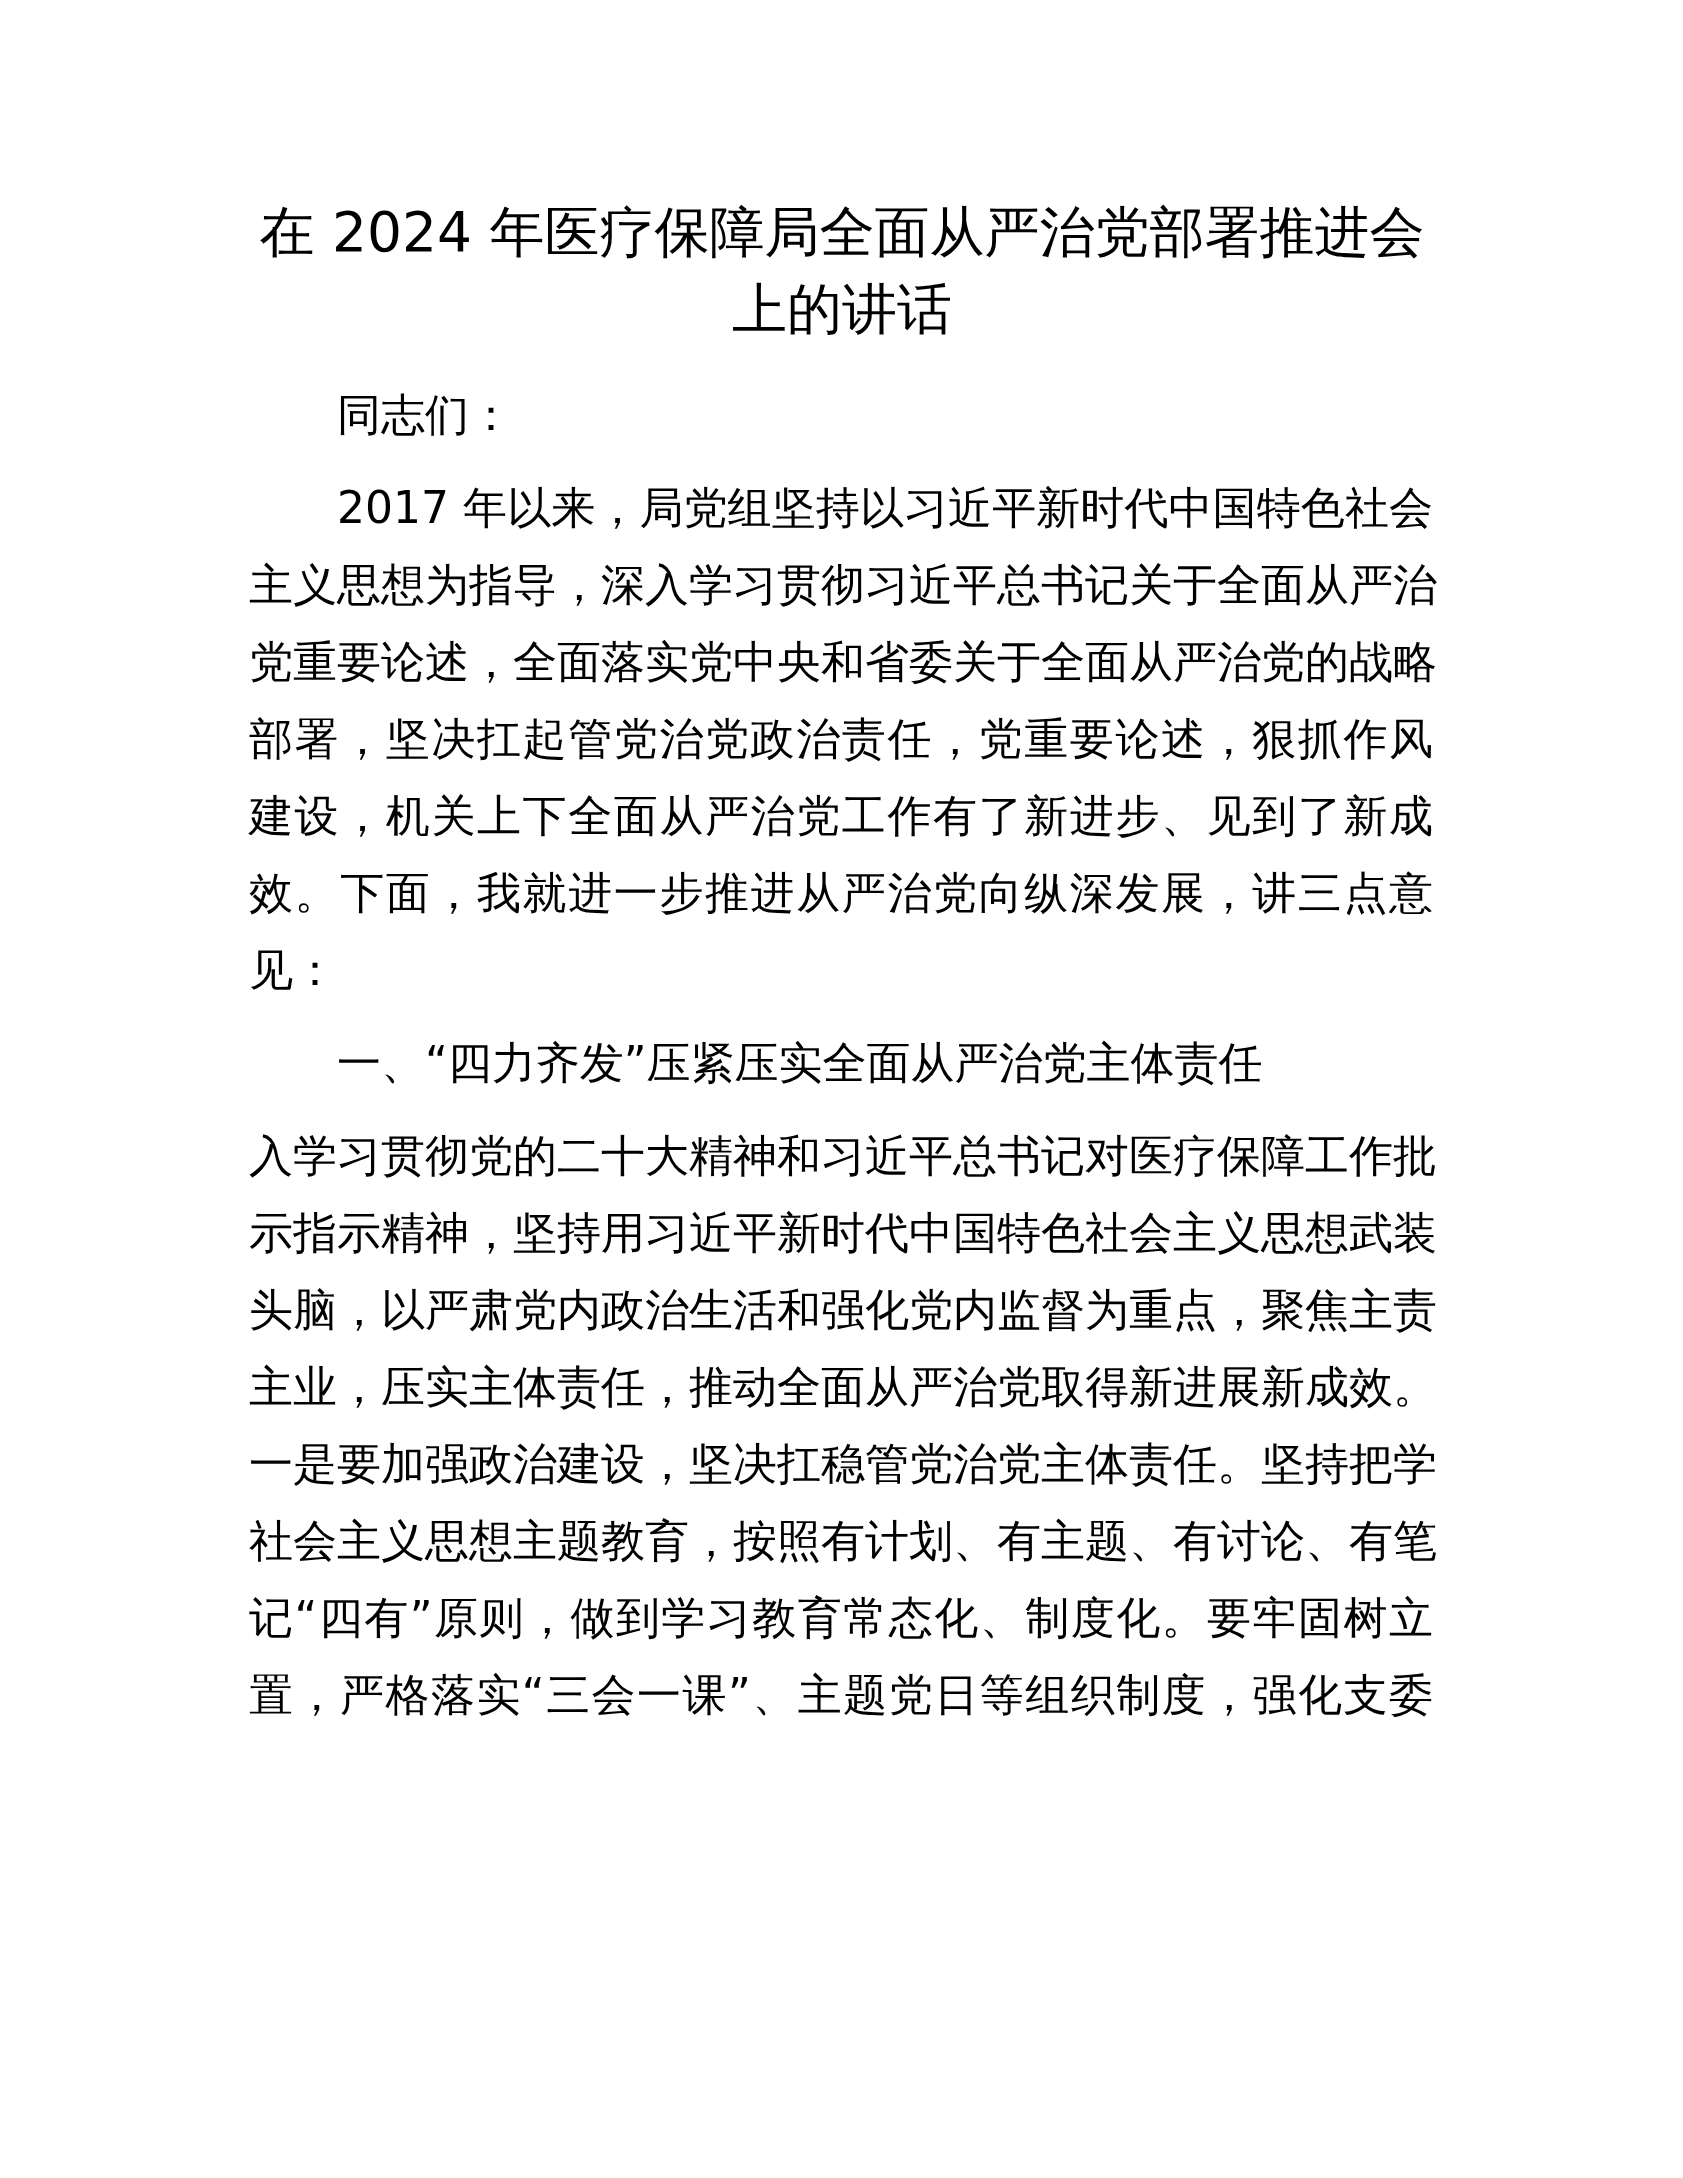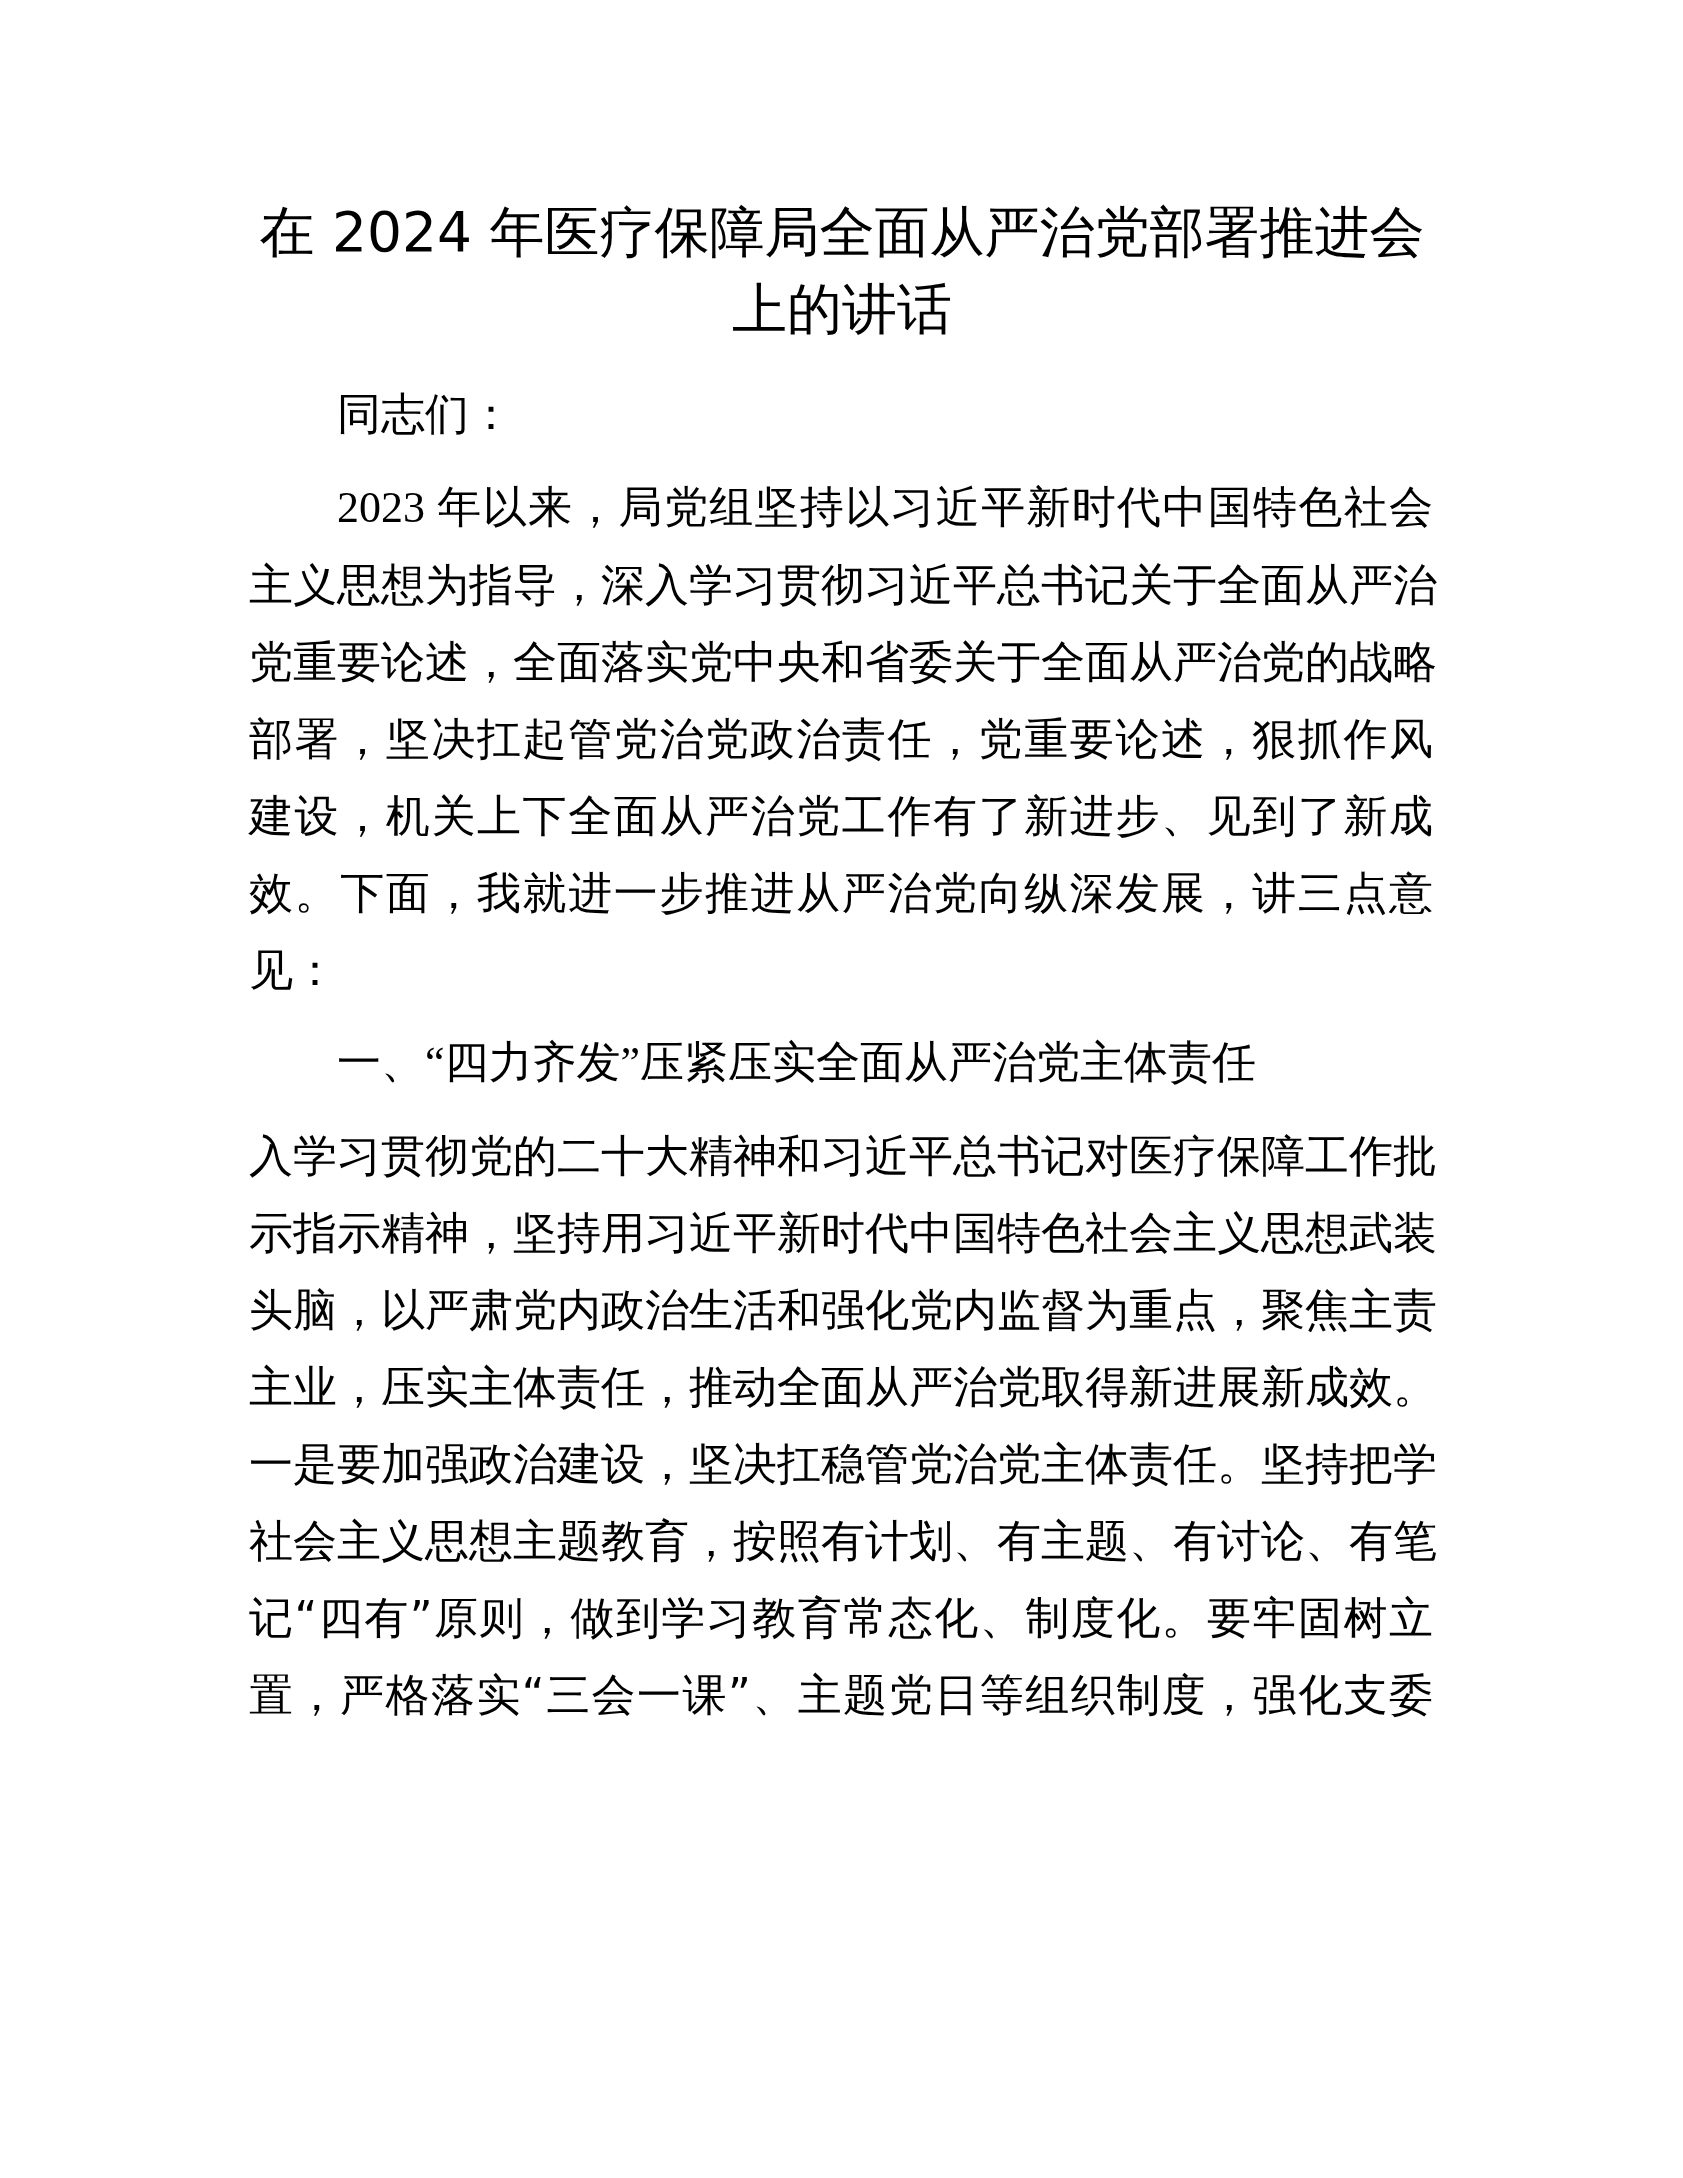--- a/index.html
+++ b/index.html
@@ -48,40 +48,40 @@
     white-space: nowrap;
     text-align: justify;
     text-align-last: justify;
     height: 77px;
     overflow: visible;
   }
   .line.last {
     text-align: left;
     text-align-last: left;
   }
-  .line.indent { padding-left: 88px; font-family: Liberation Serif, serif; }
+  .line.indent { padding-left: 88px; }
 </style>
 </head>
 <body>
 
 <div class="page">
 
   <h1 class="title">
     <span class="tline">在 2024 年医疗保障局全面从严治党部署推进会</span>
     <span class="tline">上的讲话</span>
   </h1>
 
   <div class="body">
 
     <p class="para">
       <span class="line last indent">同志们：</span>
     </p>
 
     <p class="para">
-      <span class="line indent">2023 年以来，局党组坚持以习近平新时代中国特色社会</span>
+      <span class="line indent">2017 年以来，局党组坚持以习近平新时代中国特色社会</span>
       <span class="line">主义思想为指导，深入学习贯彻习近平总书记关于全面从严治</span>
       <span class="line">党重要论述，全面落实党中央和省委关于全面从严治党的战略</span>
       <span class="line">部署，坚决扛起管党治党政治责任，党重要论述，狠抓作风</span>
       <span class="line">建设，机关上下全面从严治党工作有了新进步、见到了新成</span>
       <span class="line">效。下面，我就进一步推进从严治党向纵深发展，讲三点意</span>
       <span class="line last">见：</span>
     </p>
 
     <p class="para">
       <span class="line last indent">一、“四力齐发”压紧压实全面从严治党主体责任</span>

